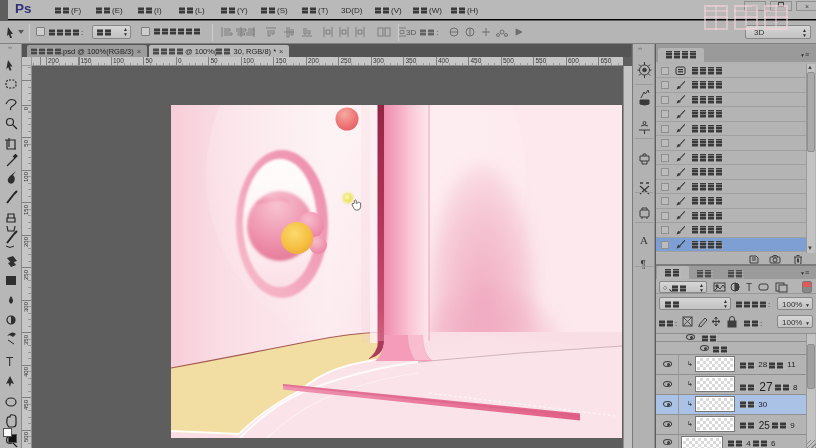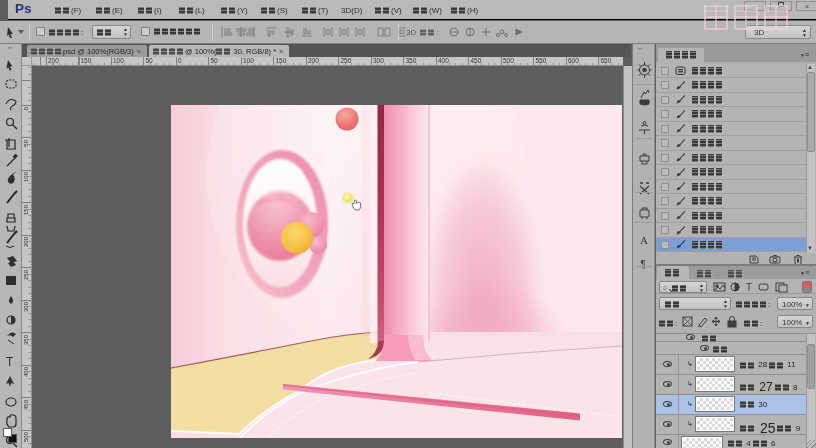--- a/index.html
+++ b/index.html
@@ -666,21 +666,21 @@
       </div>
 <div class="lrow" style="top:81px;height:20px;">
         <span class="ab" style="left:7px;top:6px">
           <span class="eye"></span>
         </span>
         <span class="ab" style="left:22px;top:0;width:1px;height:19px;background:#999"></span>
         <span class="ab" style="left:31px;top:2px;line-height:7px"><span style="font-size:7px;color:#333;font-family:Liberation Mono">↳</span></span>
         <span class="thumb" style="left:40px;top:2px;width:38px;height:14px"></span>
         <span class="ab" style="left:84px;top:5px;display:flex;align-items:center">
           <i class="c c8" style="width:16px"></i>
-          <span style="font-size:14px;color:#222">&nbsp;25</span>
+          <span style="font-size:10px;color:#222">&nbsp;25</span>
           <i class="c c8" style="width:16px;margin-left:2px"></i>
           <span style="font-size:8px;color:#222">&nbsp;9</span>
         </span>
       </div>
 <div class="lrow" style="top:101px;height:14px;">
         <span class="ab" style="left:7px;top:4px">
           <span class="eye"></span>
         </span>
         <span class="ab" style="left:22px;top:0;width:1px;height:14px;background:#999"></span>
         <span class="thumb" style="left:26px;top:2px;width:40px;height:14px"></span>

